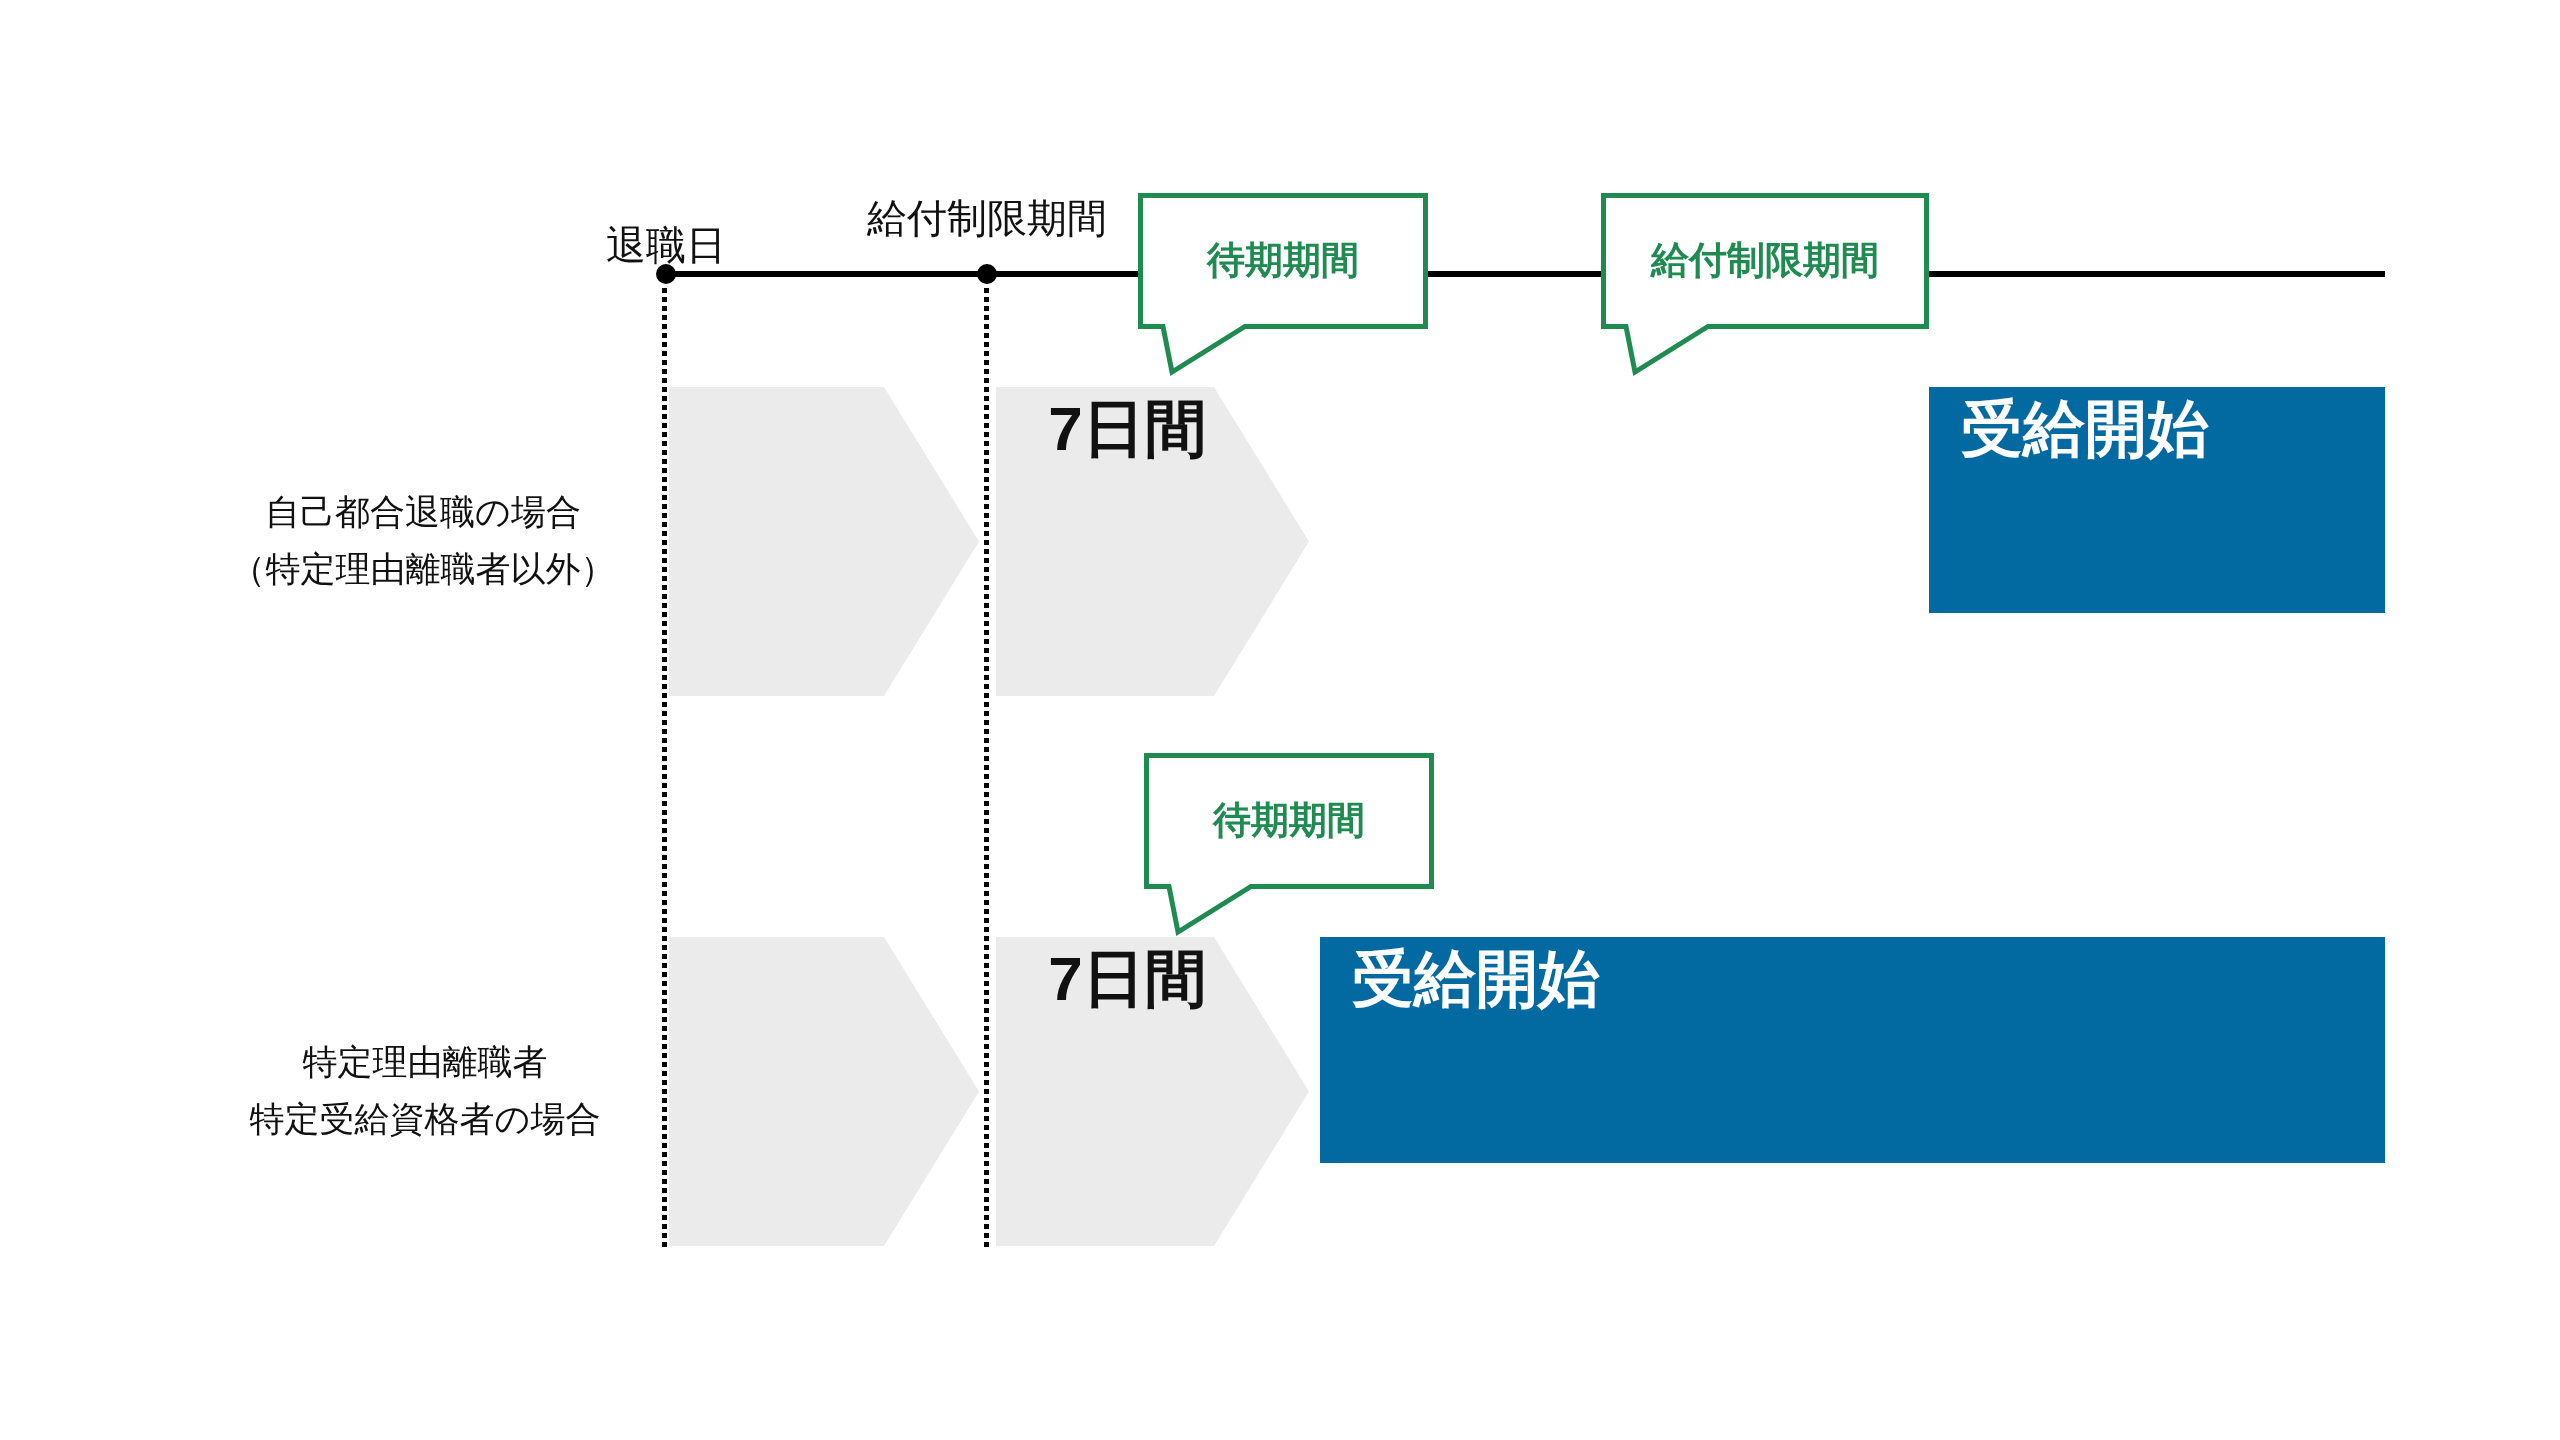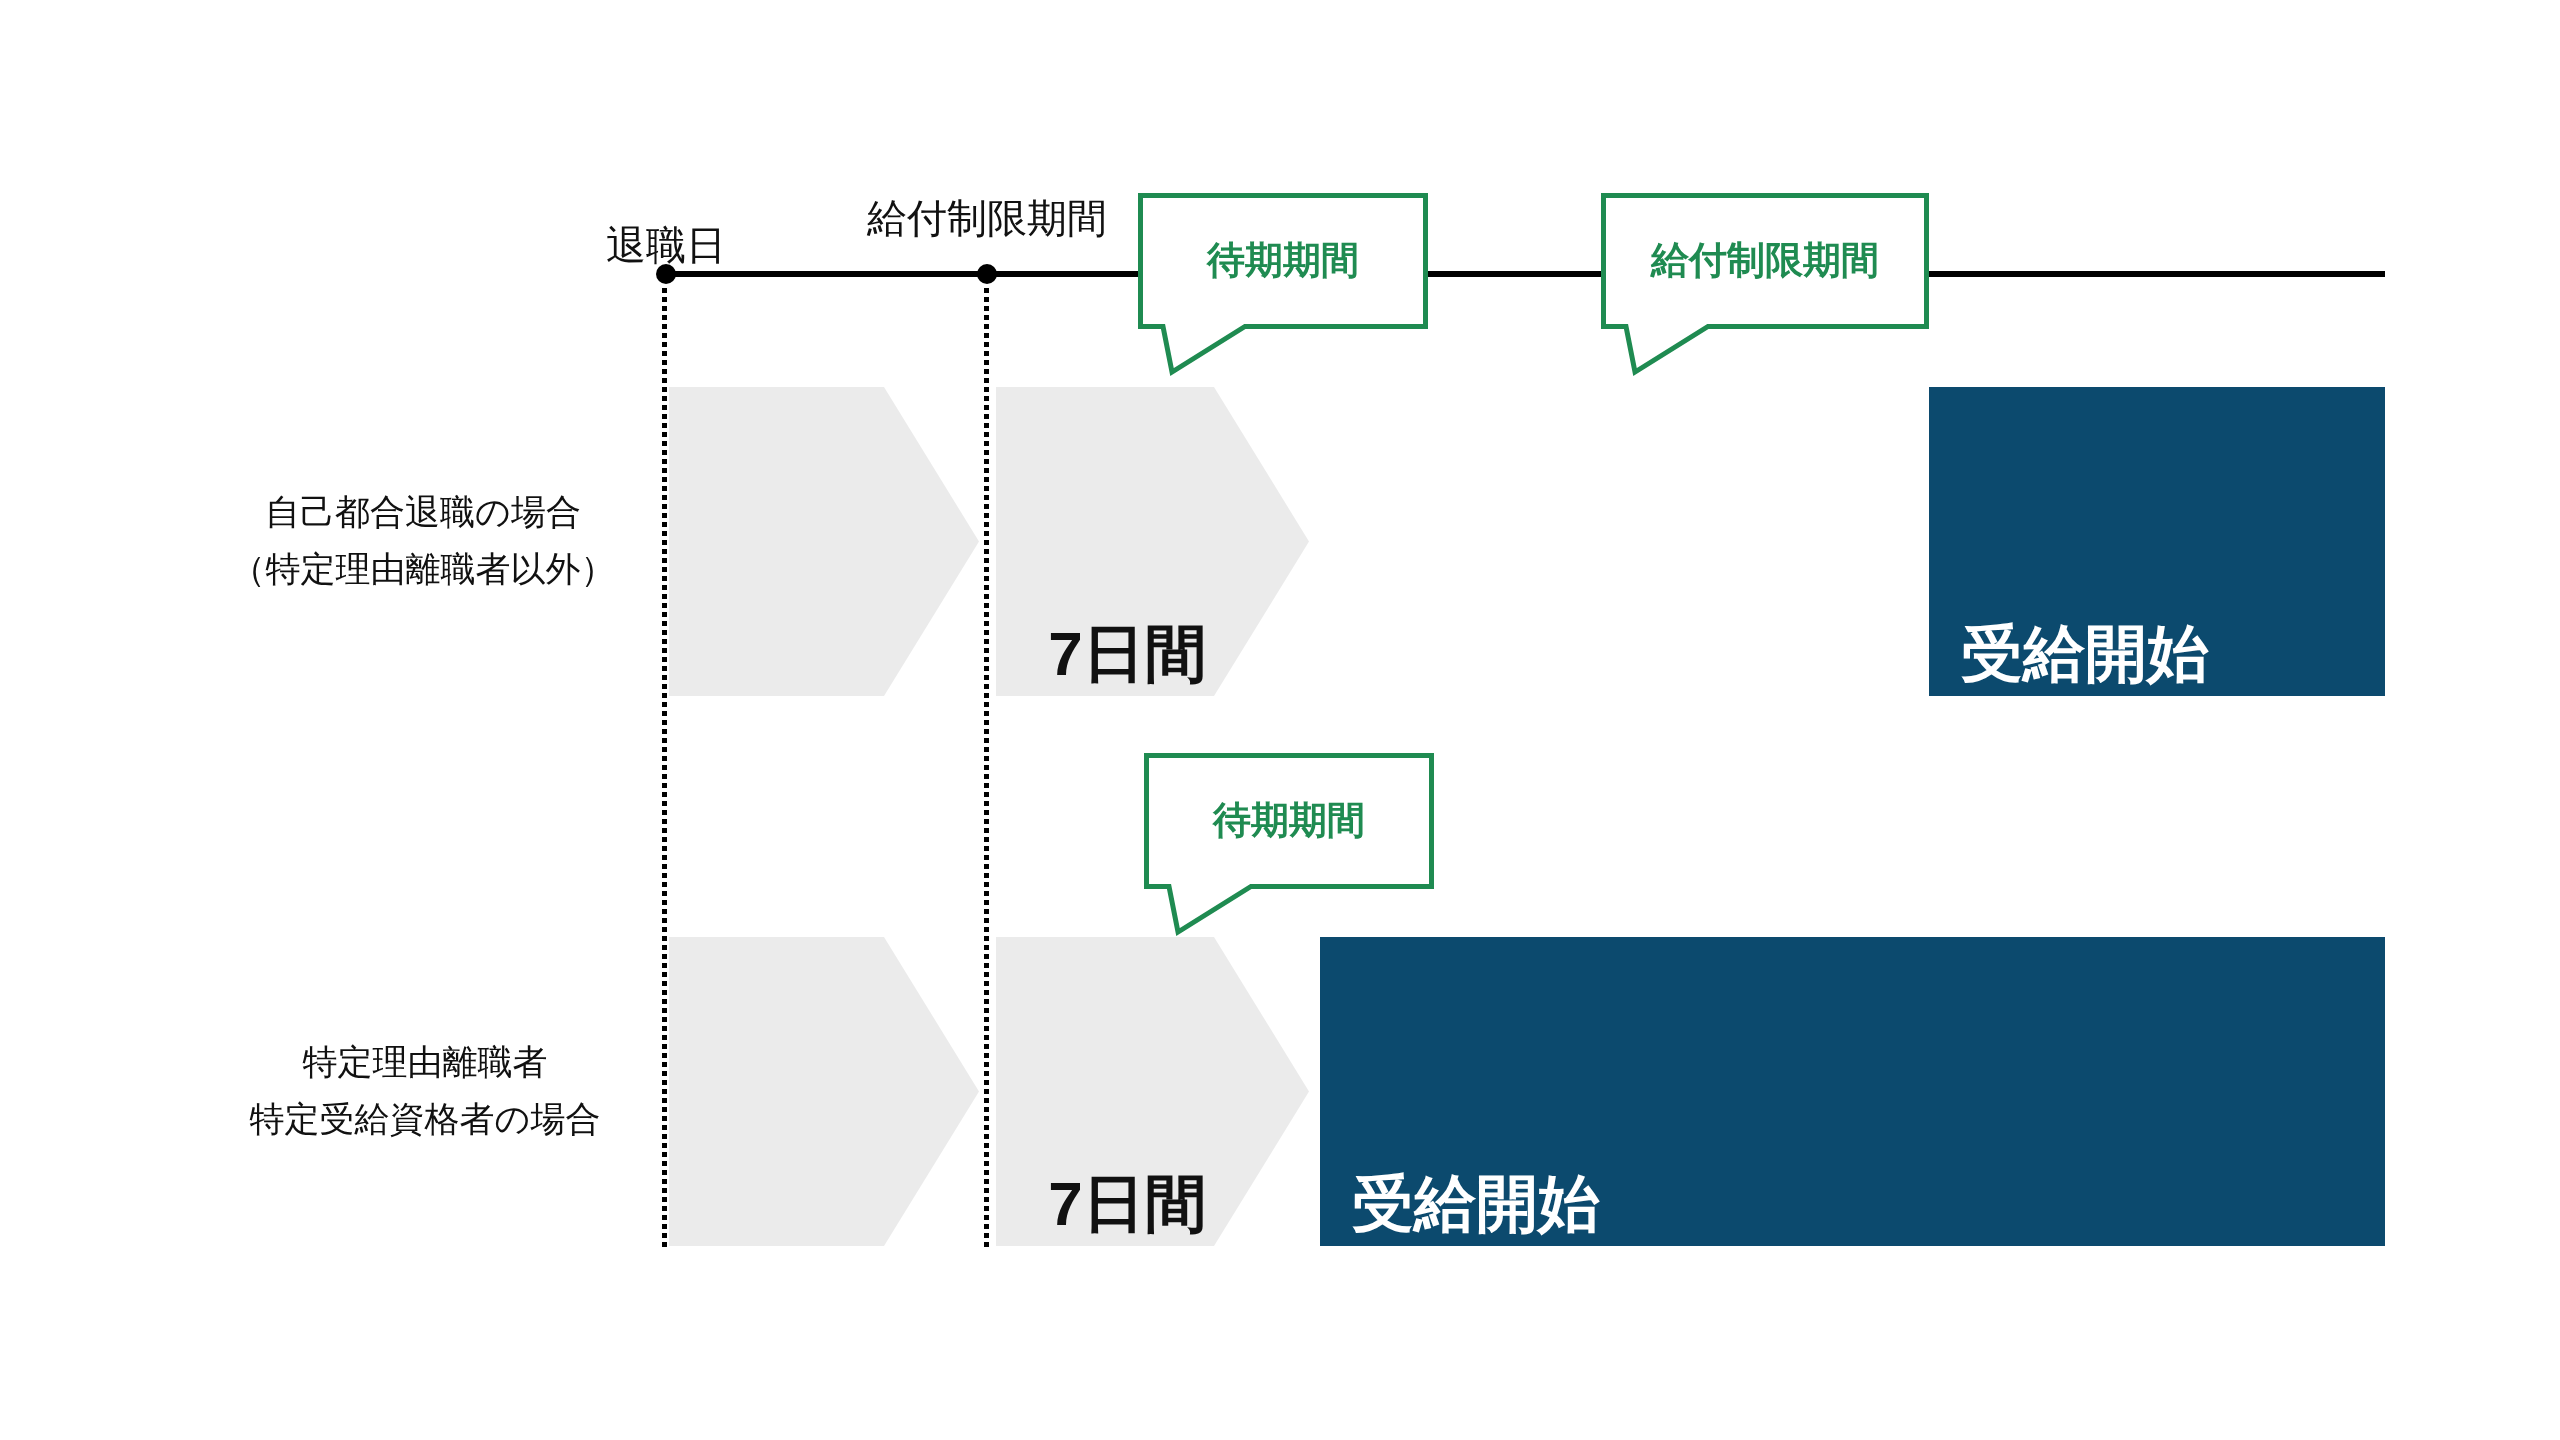--- a/index.html
+++ b/index.html
@@ -83,43 +83,43 @@
   .row-label.rl1 { left: 123px; top: 483px; }
   .row-label.rl2 { left: 125px; top: 1033px; }
 
   
   .arrow {
     position: absolute;
     height: 309px;
     background: #ebebeb;
     clip-path: polygon(0 0, calc(100% - 95px) 0, 100% 50%, calc(100% - 95px) 100%, 0 100%);
     display: flex;
-    align-items: flex-end;
+    align-items: flex-start;
     justify-content: center;
   }
   .arrow .step-text {
     font-size: 62px;
     font-weight: bold;
     color: #111111;
     padding-right: 50px;
     white-space: nowrap;
   }
   .arrow.a1 { left: 669px;  top: 387px; width: 310px; }
   .arrow.a2 { left: 996px;  top: 387px; width: 313px; }
   .arrow.a3 { left: 1320px; top: 387px; width: 614px; }
   .arrow.a4 { left: 669px;  top: 937px; width: 310px; }
   .arrow.a5 { left: 996px;  top: 937px; width: 313px; }
 
   
   .result {
     position: absolute;
-    height: 309px;
-    background: #0c4a6e;
+    height: 226px;
+    background: #0369a1;
     display: flex;
-    align-items: flex-end;
+    align-items: flex-start;
   }
   .result .result-text {
     color: #ffffff;
     font-size: 62px;
     font-weight: bold;
     padding-left: 32px;
     white-space: nowrap;
   }
   .result.g1 { left: 1929px; top: 387px; width: 456px; }
   .result.g2 { left: 1320px; top: 937px; width: 1065px; }

